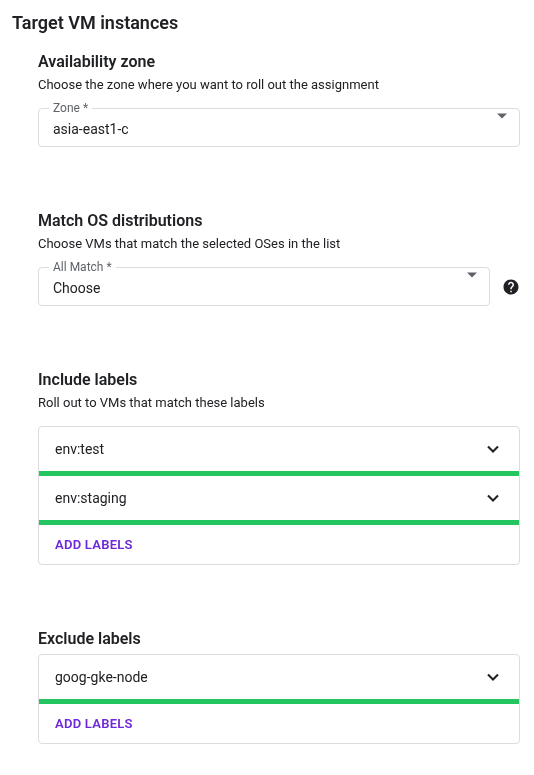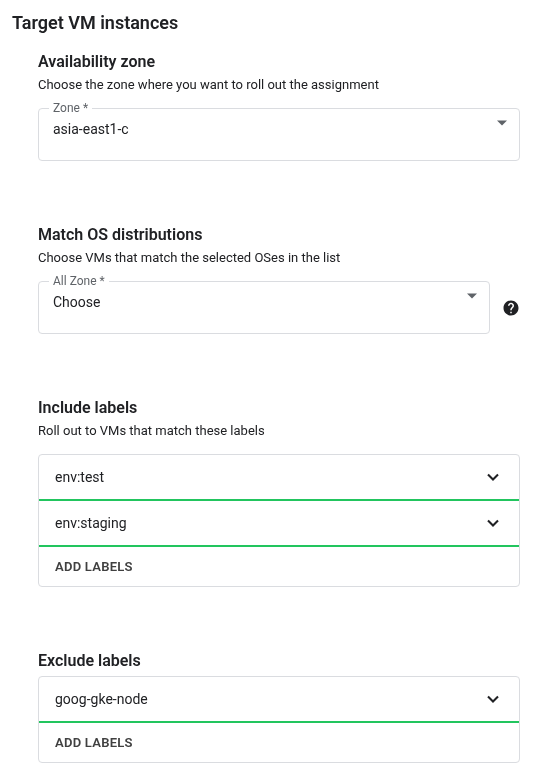--- a/index.html
+++ b/index.html
@@ -34,21 +34,21 @@
     }
     .section-desc {
       font-size: 13px;
       color: #202124;
       margin-bottom: 16px;
     }
     .select-field {
       position: relative;
       border: 1px solid #dadce0;
       border-radius: 4px;
-      padding: 10px 14px 22px 14px;
+      padding: 10px 14px 8px 14px;
       background: #fff;
     }
     .select-label {
       position: absolute;
       top: -8px;
       left: 10px;
       background: #fff;
       padding: 0 4px;
       font-size: 12px;
       color: #5f6368;
@@ -81,28 +81,28 @@
       border-radius: 4px;
       overflow: hidden;
     }
     .label-item {
       display: flex;
       align-items: center;
       justify-content: space-between;
       padding: 12px 16px;
       font-size: 14px;
       color: #202124;
-      border-bottom: 2px solid #22c55e;
+      border-bottom: 5px solid #22c55e;
       cursor: pointer;
     }
     .label-add {
       padding: 12px 16px;
       font-size: 13px;
       font-weight: 600;
-      color: #404040;
+      color: #6d28d9;
       letter-spacing: 0.25px;
       cursor: pointer;
     }
     .chevron {
       width: 20px;
       height: 20px;
     }
     .dropdown-arrow {
       width: 0;
       height: 0;
@@ -126,21 +126,21 @@
       <span class="select-value">asia-east1-c</span>
       <span class="select-arrow"><span class="dropdown-arrow"></span></span>
     </div>
   </div>
 
   <div class="section">
     <h2 class="section-title">Match OS distributions</h2>
     <p class="section-desc">Choose VMs that match the selected OSes in the list</p>
     <div class="select-row">
       <div class="select-field">
-        <span class="select-label">All Zone *</span>
+        <span class="select-label">All Match *</span>
         <span class="select-value">Choose</span>
         <span class="select-arrow"><span class="dropdown-arrow"></span></span>
       </div>
       <span class="help-icon">
         <svg viewBox="0 0 24 24" width="18" height="18" fill="#202124">
           <path d="M12 2C6.48 2 2 6.48 2 12s4.48 10 10 10 10-4.48 10-10S17.52 2 12 2zm1 17h-2v-2h2v2zm2.07-7.75l-.9.92C13.45 12.9 13 13.5 13 15h-2v-.5c0-1.1.45-2.1 1.17-2.83l1.24-1.26c.37-.36.59-.86.59-1.41 0-1.1-.9-2-2-2s-2 .9-2 2H8c0-2.21 1.79-4 4-4s4 1.79 4 4c0 .88-.36 1.68-.93 2.25z"></path>
         </svg>
       </span>
     </div>
   </div>

